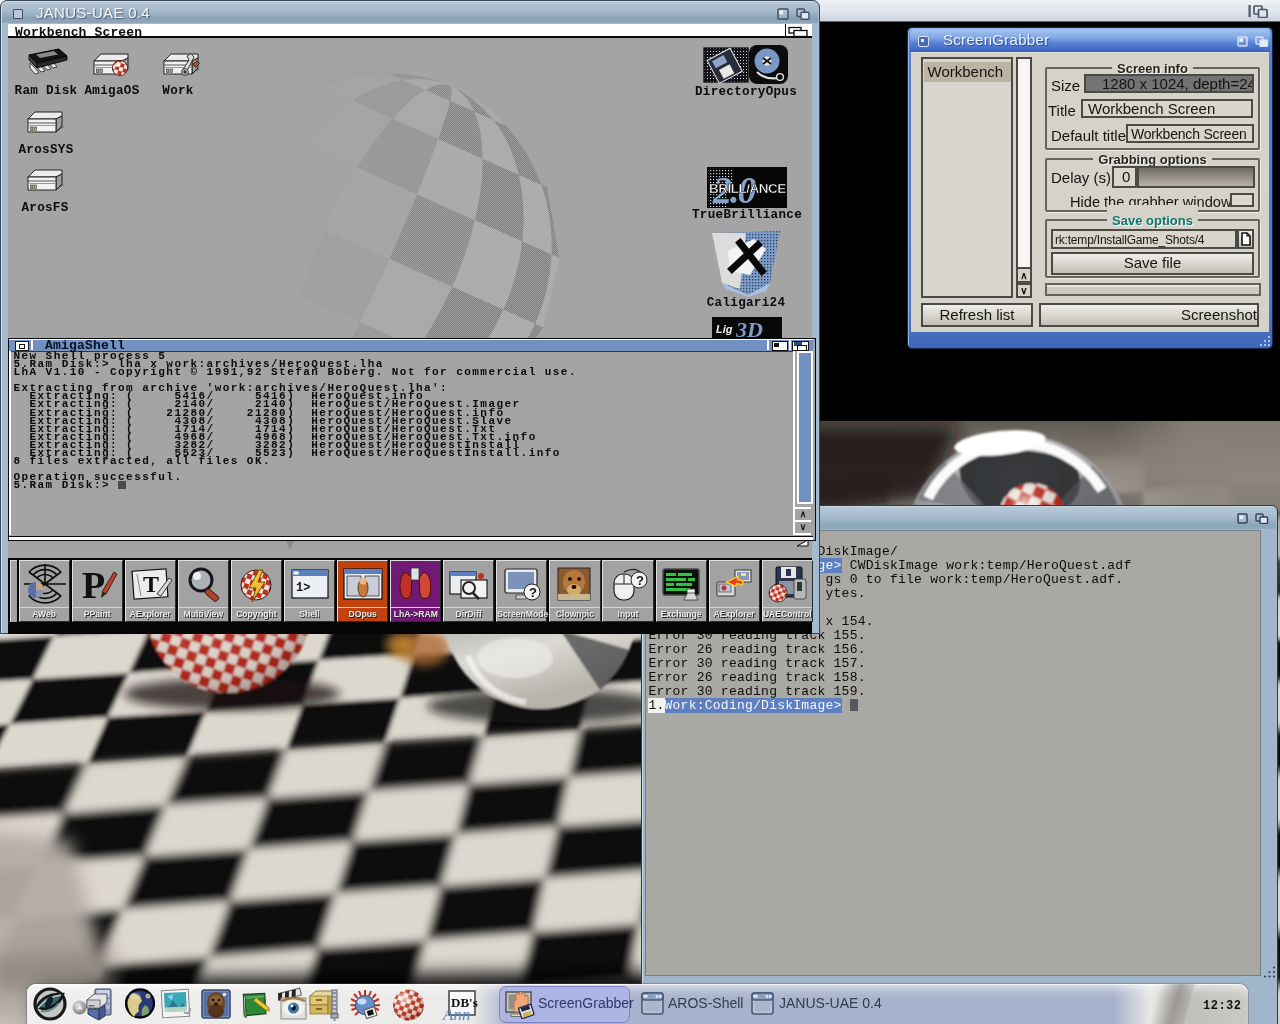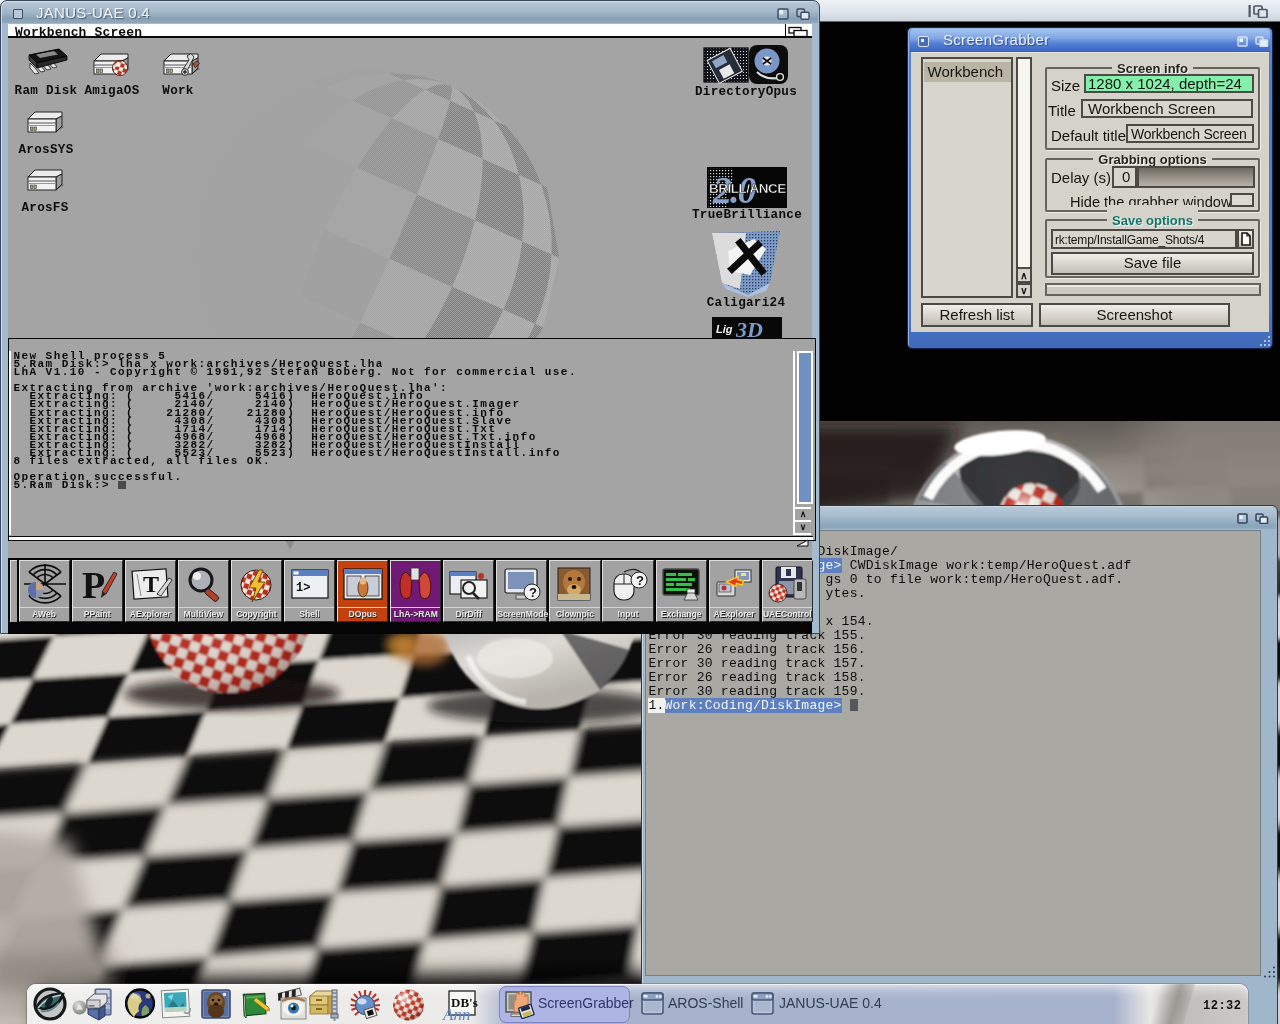--- a/index.html
+++ b/index.html
@@ -624,20 +624,36 @@
 </svg>
 <div style="position:absolute;left:638.0px;top:274px;width:200px;text-align:center;font:bold 12.6px 'Liberation Mono',monospace;letter-spacing:.3px;color:#0c0c0c;line-height:10px">Caligari24</div>
 <svg style="position:absolute;left:704px;top:293px" width="70" height="21" viewBox="0 0 70 21">
 <rect width="70" height="21" fill="#080808"></rect>
 <text x="24" y="20" font-family="Liberation Serif,serif" font-style="italic" font-weight="bold" font-size="22" fill="#7e9cc8">3D</text>
 <text x="4" y="16" font-family="Liberation Sans,sans-serif" font-style="italic" font-weight="bold" font-size="11" fill="#f0f0f0">Lig</text>
 </svg>
 </div>
 <div style="position:absolute;left:8px;top:338px;width:806px;height:201px;background:#a4a4a4;border:1px solid #0a0a0a">
 
+  <div style="position:absolute;left:0;top:0;width:804px;height:11px;background:#7191c3;border-top:1px solid #fff;border-bottom:1px solid #2a3a52">
+    <div style="position:absolute;left:6px;top:1px;width:12px;height:8px;background:#fff;border:1px solid #1a1a1a">
+            <div style="position:absolute;left:3px;top:1.5px;width:4px;height:3px;background:#fff;border:1px solid #1a1a1a"></div>
+          </div>
+    <div style="position:absolute;left:22px;top:0;width:2px;height:10px;background:#fff"></div>
+    <div style="position:absolute;left:36px;top:0px;font:bold 13px 'Liberation Mono',monospace;letter-spacing:.2px;color:#09101e;line-height:11px">AmigaShell</div>
+    <div style="position:absolute;right:44px;top:0;width:2px;height:10px;background:#fff"></div>
+    <div style="position:absolute;right:25px;top:1px;width:14px;height:8px;background:#fff;border:1px solid #111">
+            <div style="position:absolute;left:1px;top:1px;width:5px;height:4px;background:#111"></div>
+          </div>
+    <div style="position:absolute;right:22px;top:0;width:2px;height:10px;background:#fff"></div>
+    <div style="position:absolute;right:4px;top:1px;width:15px;height:8px;background:#fff;border:1px solid #111">
+            <div style="position:absolute;left:1px;top:0px;width:8px;height:4px;background:#30487a"></div>
+            <div style="position:absolute;left:4px;top:2.5px;width:8px;height:4px;background:#fff;border:1px solid #111"></div>
+          </div>
+  </div>
 
   <div style="position:absolute;left:0;top:12px;width:2px;height:184px;background:#fff"></div>
   <div style="position:absolute;left:0;bottom:0;width:804px;height:3px;background:#fff;border-top:1px solid #0a0a0a"></div>
 
   <div style="position:absolute;left:3px;top:11.5px;width:782px;height:186px;overflow:hidden">
   <pre style="position:absolute;left:1.4px;top:1.6px;margin:0;font:bold 11px 'Liberation Mono',monospace;letter-spacing:1.45px;line-height:8.06px;color:#0b0b0b;white-space:pre">New Shell process 5
 5.Ram Disk:&gt; lha x work:archives/HeroQuest.lha
 LhA V1.10 - Copyright © 1991,92 Stefan Boberg. Not for commercial use.
 
 Extracting from archive 'work:archives/HeroQuest.lha':
@@ -870,25 +886,25 @@
           <circle cx="10" cy="10" r="1"></circle>
         </g>
       </svg>
       <div style="position:absolute;left:0;top:0;width:366px;height:322px">
         <div style="position:absolute;left:14px;top:30px;width:92px;height:241px;box-sizing:border-box;background:#d8d5cd;border:2px solid #4c4a44"></div>
         <div style="position:absolute;left:16.5px;top:35px;width:87px;height:20px;background:#b9b4a4;font:15px 'Liberation Sans',sans-serif;color:#15150f;line-height:20px;padding-left:4px;box-sizing:border-box">Workbench</div>
         <div style="position:absolute;left:109px;top:30px;width:16px;height:241px;box-sizing:border-box;background:#f7f6f3;border:2px solid #4c4a44"></div>
         <div style="position:absolute;left:109px;top:240px;width:16px;height:16px;box-sizing:border-box;background:#d5d2ca;border:2px solid #4c4a44;font:bold 10px 'Liberation Sans';text-align:center;line-height:13px;color:#111">∧</div>
         <div style="position:absolute;left:109px;top:256px;width:16px;height:15px;box-sizing:border-box;background:#d5d2ca;border:2px solid #4c4a44;font:bold 10px 'Liberation Sans';text-align:center;line-height:12px;color:#111">∨</div>
         <div style="position:absolute;left:14px;top:276px;width:112px;height:24px;box-sizing:border-box;background:linear-gradient(#efeee9,#d9d6ce 50%,#c2bfb7);border:2px solid #4c4a44;font:15px 'Liberation Sans',sans-serif;color:#15150f;text-align:center;line-height:19px">Refresh list</div>
-        <div style="position:absolute;left:132px;top:276px;width:191px;height:24px;box-sizing:border-box;background:linear-gradient(#efeee9,#d9d6ce 50%,#c2bfb7);border:2px solid #4c4a44;font:15px 'Liberation Sans',sans-serif;color:#15150f;text-align:center;line-height:19px">Screenshot</div>
+        <div style="position:absolute;left:132px;top:276px;width:220px;height:24px;box-sizing:border-box;background:linear-gradient(#efeee9,#d9d6ce 50%,#c2bfb7);border:2px solid #4c4a44;font:15px 'Liberation Sans',sans-serif;color:#15150f;text-align:right;line-height:19px">Screenshot</div>
         <div style="position:absolute;left:138px;top:40px;width:215px;height:83px;box-sizing:border-box;border:2px solid #66635b;border-radius:2px;box-shadow:1px 1px 0 #efeee9"></div>
         <div style="position:absolute;left:138px;top:32px;width:215px;text-align:center"><span style="background:#d5d2ca;padding:0 5px;font:bold 13px 'Liberation Sans',sans-serif;color:#26241e;text-shadow:1px 1px 0 #f6f5f0">Screen info</span></div>
         <div style="position:absolute;left:144px;top:50px;font:15px 'Liberation Sans',sans-serif;color:#15150f;white-space:nowrap">Size</div>
-        <div style="position:absolute;left:177px;top:47px;width:170px;height:19px;box-sizing:border-box;background:#86efac;border:2px solid #4c4a44;font:15px 'Liberation Sans',sans-serif;color:#15150f;line-height:15px;padding-left:2px;white-space:nowrap;overflow:hidden">1280 x 1024, depth=24</div>
+        <div style="position:absolute;left:177px;top:47px;width:170px;height:19px;box-sizing:border-box;background:#737373;border:2px solid #4c4a44;font:15px 'Liberation Sans',sans-serif;color:#15150f;line-height:15px;padding-left:16px;white-space:nowrap;overflow:hidden">1280 x 1024, depth=24</div>
         <div style="position:absolute;left:141px;top:75px;font:15px 'Liberation Sans',sans-serif;color:#15150f;white-space:nowrap">Title</div>
         <div style="position:absolute;left:174px;top:72px;width:172px;height:19px;box-sizing:border-box;background:#d8d5cd;border:2px solid #4c4a44;font:15px 'Liberation Sans',sans-serif;color:#15150f;line-height:15px;padding-left:5px;white-space:nowrap;overflow:hidden">Workbench Screen</div>
         <div style="position:absolute;left:144px;top:100px;font:15px 'Liberation Sans',sans-serif;color:#15150f;white-space:nowrap">Default title</div>
         <div style="position:absolute;left:219px;top:97px;width:128px;height:19px;box-sizing:border-box;background:#d8d5cd;border:2px solid #4c4a44;font:15px 'Liberation Sans',sans-serif;color:#15150f;line-height:15px;padding-left:3px;white-space:nowrap;overflow:hidden"><span style="font-size:14px;letter-spacing:-0.2px">Workbench Screen</span></div>
         <div style="position:absolute;left:138px;top:131px;width:215px;height:54px;box-sizing:border-box;border:2px solid #66635b;border-radius:2px;box-shadow:1px 1px 0 #efeee9"></div>
         <div style="position:absolute;left:138px;top:123px;width:215px;text-align:center"><span style="background:#d5d2ca;padding:0 5px;font:bold 13px 'Liberation Sans',sans-serif;color:#26241e;text-shadow:1px 1px 0 #f6f5f0">Grabbing options</span></div>
         <div style="position:absolute;left:144px;top:142px;font:15px 'Liberation Sans',sans-serif;color:#15150f;white-space:nowrap">Delay (s)</div>
         <div style="position:absolute;left:205px;top:139px;width:25px;height:22px;box-sizing:border-box;background:#d8d5cd;border:2px solid #4c4a44;font:15px 'Liberation Sans',sans-serif;color:#15150f;line-height:18px;padding-left:8px;white-space:nowrap;overflow:hidden">0</div>
         <div style="position:absolute;left:230px;top:139px;width:118px;height:22px;box-sizing:border-box;border:2px solid #4c4a44;background:linear-gradient(#6e6a63,#989289 55%,#b8b2a9)"></div>
         <div style="position:absolute;left:163px;top:166px;font:15px 'Liberation Sans',sans-serif;color:#15150f;white-space:nowrap"><span style="font-size:14.6px">Hide the grabber window</span></div>

